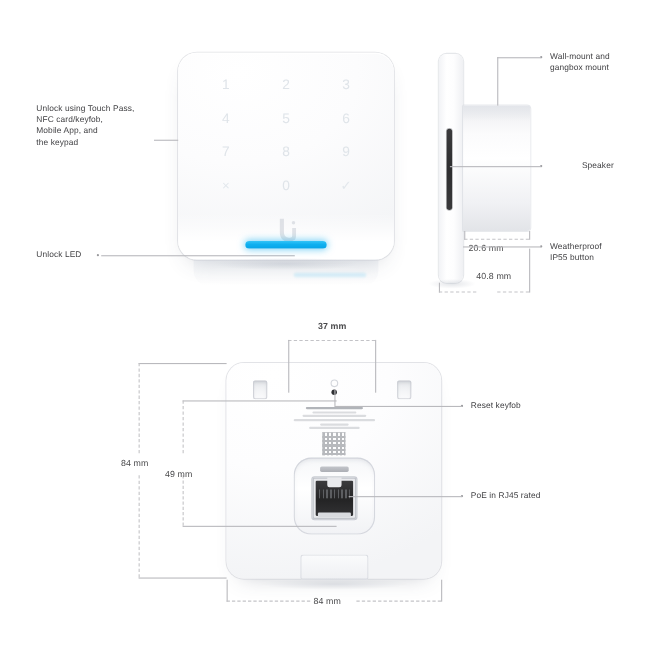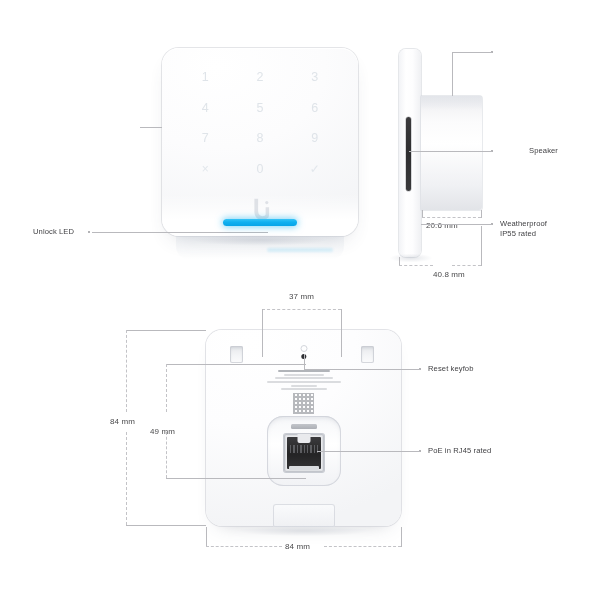--- a/index.html
+++ b/index.html
@@ -235,54 +235,60 @@
       <circle cx="46.5" cy="14" r="3.4" fill="#c9ced6"></circle>
       <path d="M44 24 h7.5 v14 c0 3.6-.8 6.8-2.3 9.4 l-6.2-4.2 c.7-1.4 1-3.1 1-5 Z" fill="#c9ced6"></path>
     </svg>
 
     <div class="led"></div>
   </div>
   <div class="front-shadow"></div>
   <div class="front-reflect"></div>
   <div class="reflect-led"></div>
 
+  <div class="lbl" style="left:33px;top:94px;width:124px;">Unlock using Touch Pass,
+NFC card/keyfob,
+Mobile App, and
+the keypad</div>
   <div class="ln h" style="left:140px;top:127px;width:22px;"></div>
 
   <div class="lbl" style="left:33px;top:227px;">Unlock LED</div>
   <div class="dot" style="left:88px;top:230.6px;"></div>
   <div class="ln h" style="left:92px;top:231.6px;width:176px;"></div>
 
   <div id="side-front-plate"></div>
   <div id="side-body"></div>
   <div id="speaker-slot"></div>
   <div class="side-shadow"></div>
 
+  <div class="lbl" style="left:500px;top:47px;width:96px;">Wall-mount and
+gangbox mount</div>
   <div class="dot" style="left:491px;top:51px;"></div>
   <div class="ln h" style="left:452px;top:52px;width:40px;"></div>
   <div class="ln v" style="left:452px;top:52px;height:44px;"></div>
 
   <div class="lbl" style="left:500px;top:146px;margin-left:29px;">Speaker</div>
   <div class="dot" style="left:491px;top:149.5px;"></div>
   <div class="ln h" style="left:409px;top:150.5px;width:83px;"></div>
 
   <div class="ln v" style="left:422px;top:210px;height:8px;"></div>
   <div class="ln v" style="left:481px;top:210px;height:8px;"></div>
   <div class="dsh-h" style="left:422px;top:217px;width:59px;"></div>
   <div class="dim" style="left:426px;top:221px;">20.6 mm</div>
 
   <div class="lbl" style="left:500px;top:219px;width:92px;">Weatherproof
-IP55 rated</div>
+IP55 button</div>
   <div class="dot" style="left:491px;top:223px;"></div>
   <div class="ln h" style="left:421px;top:224px;width:71px;"></div>
 
   <div class="ln v" style="left:399px;top:257px;height:9px;"></div>
   <div class="ln v" style="left:481px;top:226px;height:40px;"></div>
   <div class="dsh-h" style="left:399px;top:265px;width:34px;"></div>
   <div class="dsh-h" style="left:452px;top:265px;width:29px;"></div>
-  <div class="dim" style="left:433px;top:270px;">40.8 mm</div>
+  <div class="dim" style="left:433px;top:247px;">40.8 mm</div>
 
   <div id="rear-unit">
     <div class="mount-slot left"></div>
     <div class="mount-slot right"></div>
     <div id="reset-ring"></div>
     <div id="reset-dot"></div>
 
     <div id="rear-label">
       <div class="lbl-line t0"></div>
       <div class="lbl-line t1"></div>
@@ -300,21 +306,21 @@
         <div class="notch"></div>
         <div class="pins"></div>
         <div class="base"></div>
       </div>
     </div>
 
     <div id="bottom-tab"></div>
   </div>
   <div class="rear-shadow"></div>
 
-  <div class="dim" style="left:289px;top:292px;">37 mm</div>
+  <div class="dim" style="left:289px;top:292px;font-weight:bold;">37 mm</div>
   <div class="dsh-h" style="left:262px;top:309px;width:79px;"></div>
   <div class="ln v" style="left:262px;top:309px;height:48px;"></div>
   <div class="ln v" style="left:341px;top:309px;height:48px;"></div>
 
   <div class="ln h" style="left:126px;top:330px;width:80px;"></div>
   <div class="ln h" style="left:126px;top:525px;width:80px;"></div>
   <div class="dsh-v" style="left:126px;top:330px;height:82px;"></div>
   <div class="dsh-v" style="left:126px;top:432px;height:93px;"></div>
   <div class="dim" style="left:110px;top:417px;">84 mm</div>
 

